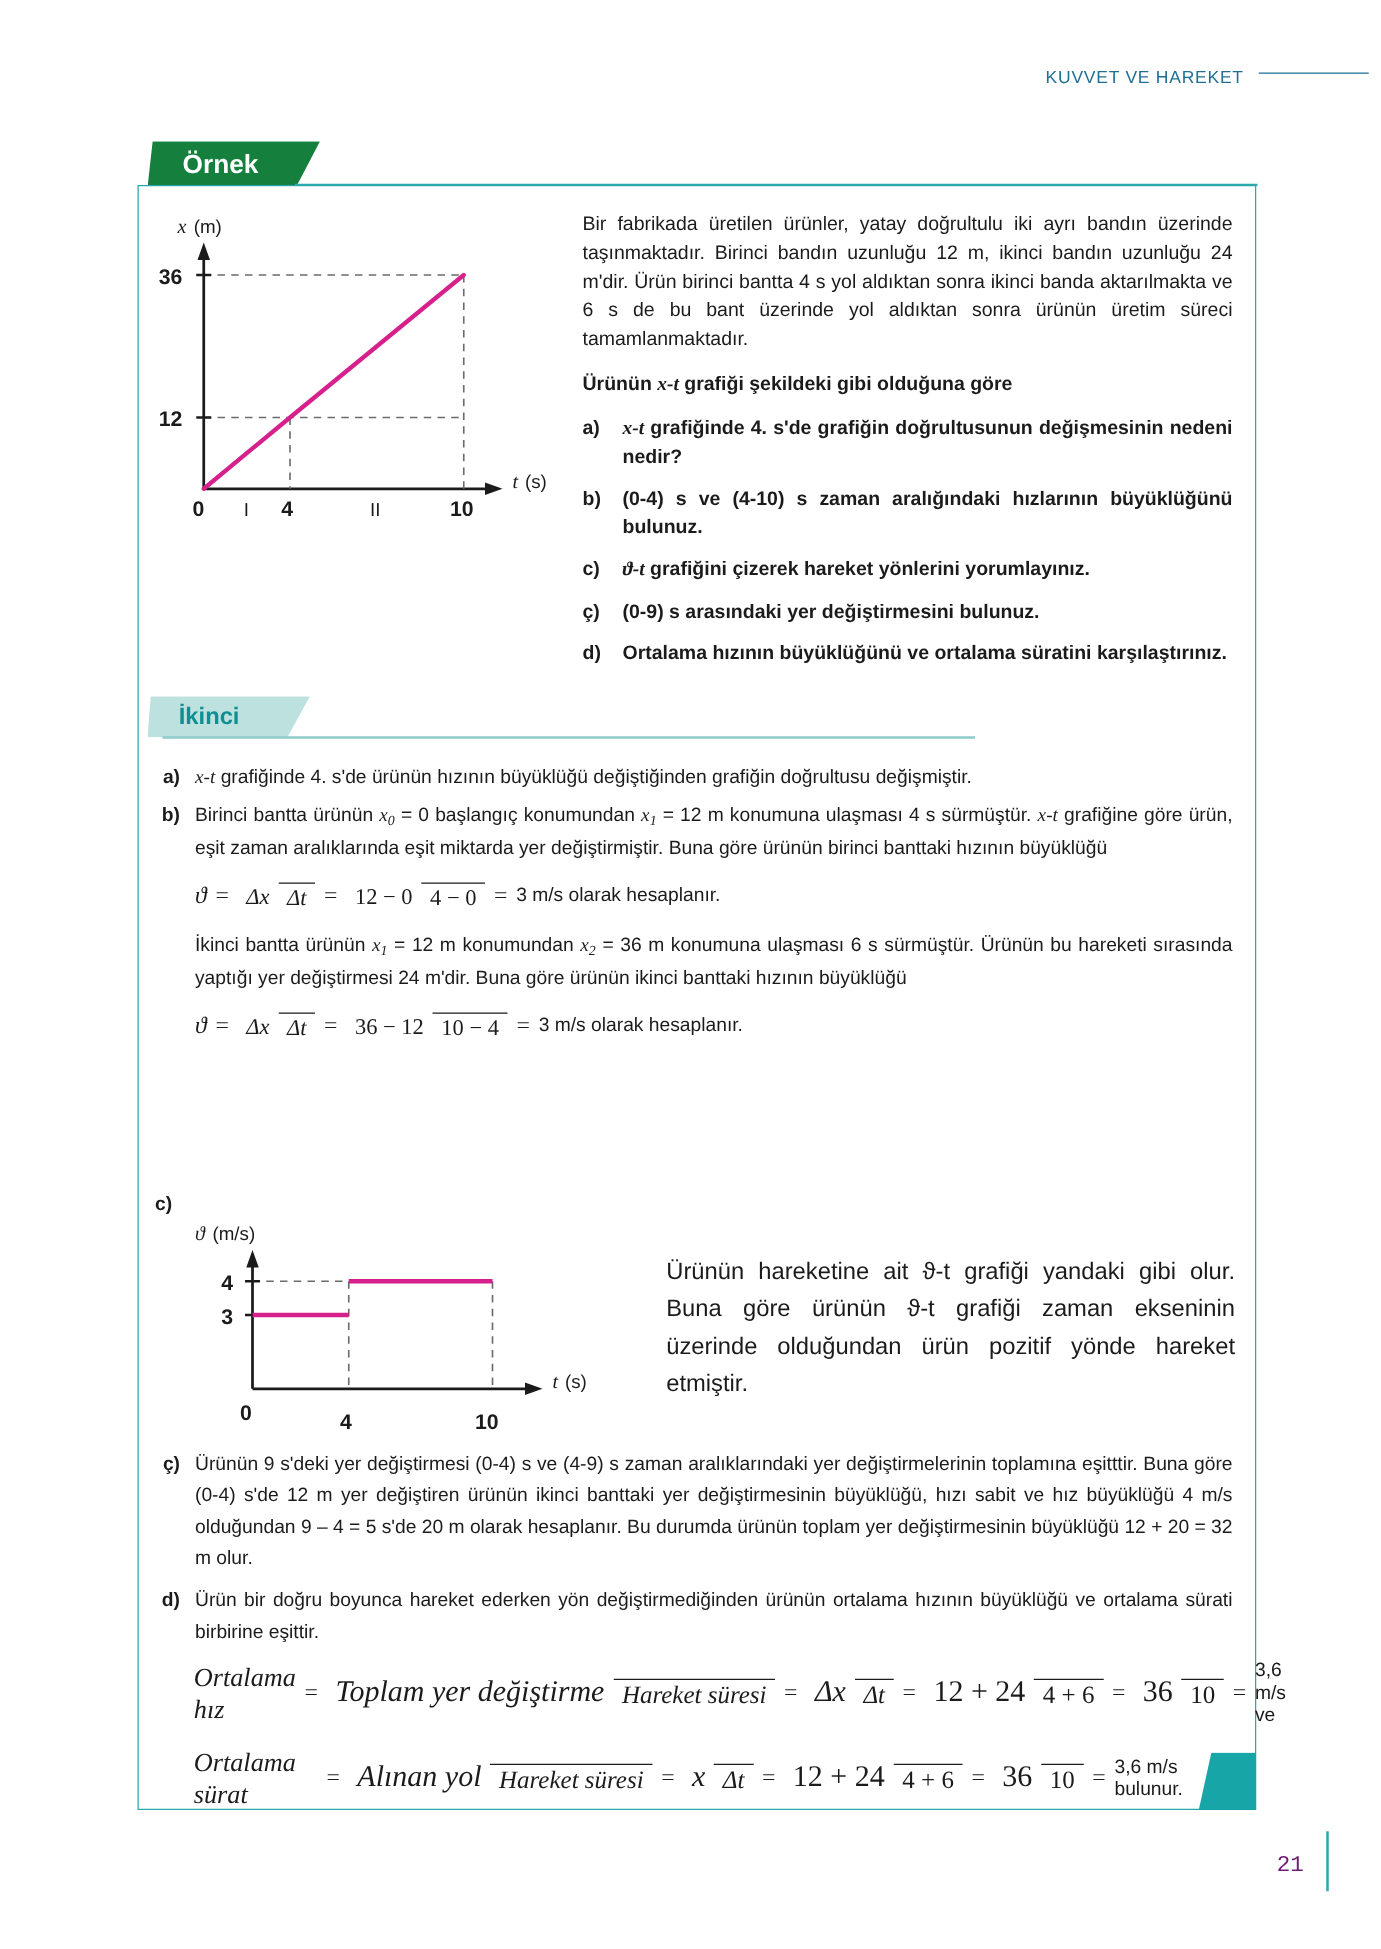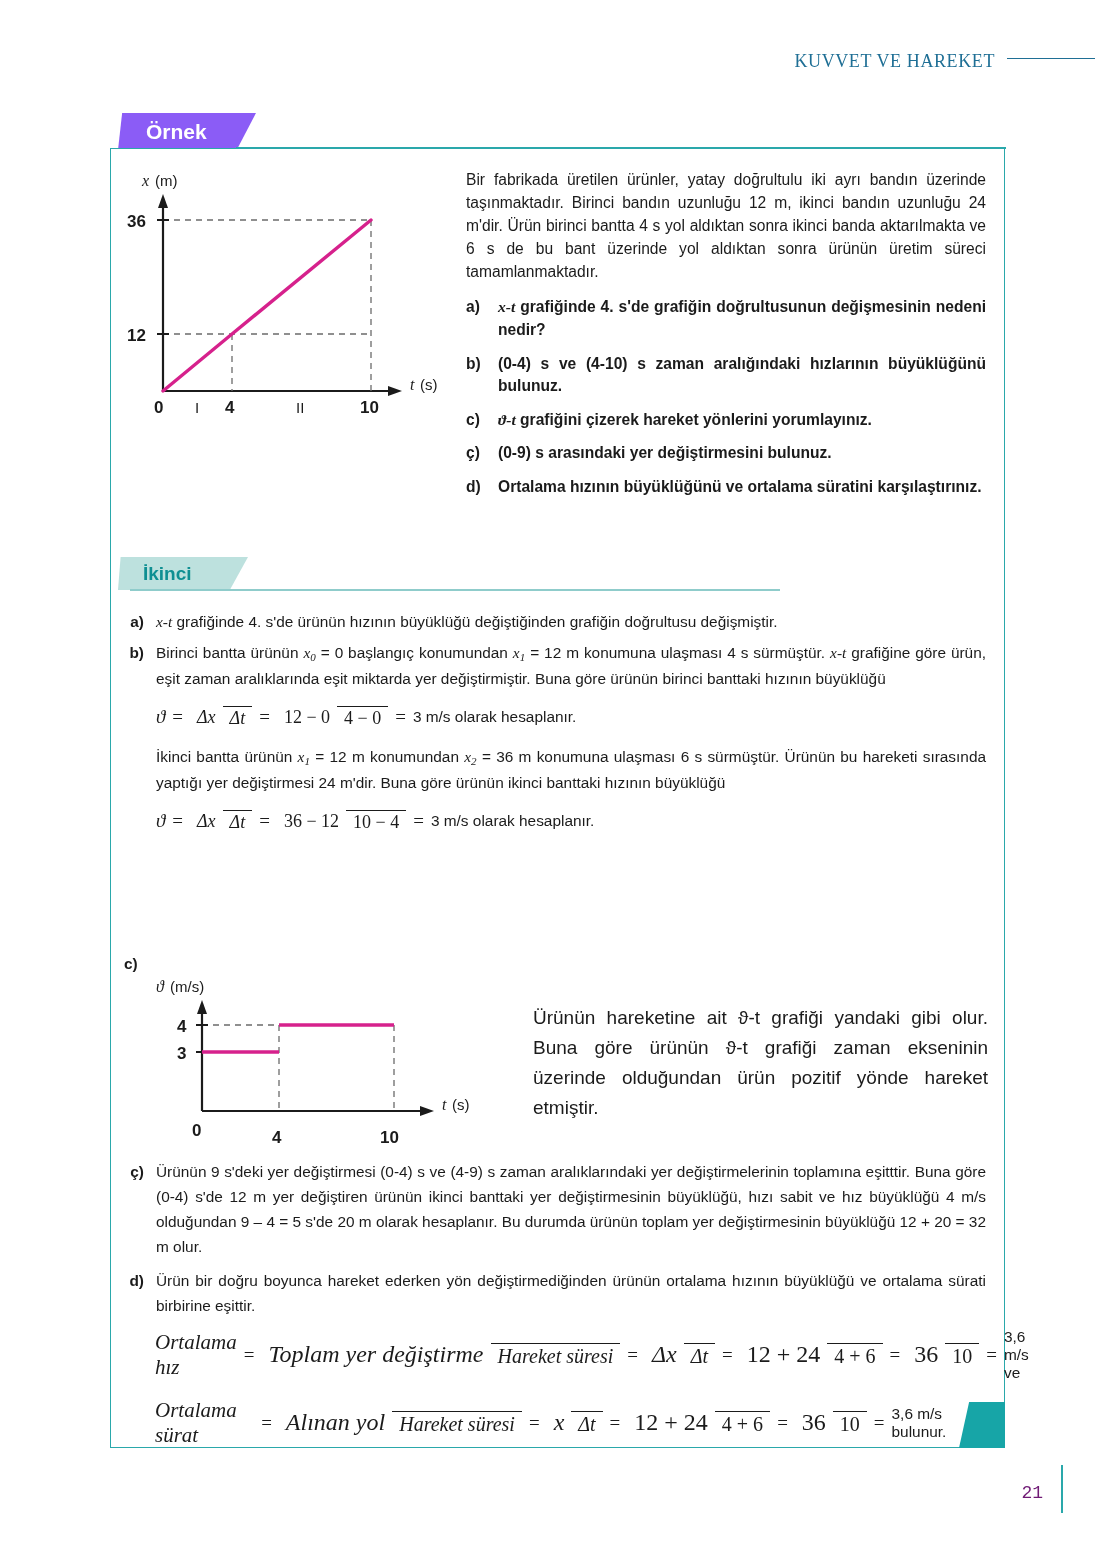--- a/index.html
+++ b/index.html
@@ -13,22 +13,22 @@
     overflow:hidden;
   }
 
   
   .page-header{
     position:absolute; top:44px; left:0; width:1105px; height:34px;
     display:flex; align-items:center; justify-content:flex-end;
     padding-right:0;
   }
   .header-title{
-    font-family:Liberation Serif, serif;
-    font-size:18px; letter-spacing:.6px;
+    font-family:Liberation Sans, sans-serif;
+    font-size:14px; letter-spacing:.6px;
     color:#1f6f95;
   }
   .header-rule{
     display:inline-block; width:88px; height:0;
     border-bottom:1.6px solid #1f6f95;
     margin-left:12px; margin-right:10px; position:relative; top:-3px;
   }
 
   
   .panel{
@@ -46,21 +46,21 @@
 
   
   .tab{
     position:absolute;
     display:flex; align-items:center;
     font-weight:bold;
     padding:0 0 0 0;
   }
   .tab-ornek{
     left:118px; top:113px; width:138px; height:37px;
-    background:#8b5cf6;
+    background:#15803d;
     clip-path:polygon(3% 0, 100% 0, 86% 100%, 0 100%);
     color:#ffffff; font-size:21px;
     padding-left:28px;
   }
   .tab-ornek-underline{
     position:absolute; left:236px; top:147px; width:770px; height:2px;
     background:#2aa8ab;
   }
   .tab-cozum{
     left:118px; top:557px; width:130px; height:33px;
@@ -204,20 +204,23 @@
     <text class="ticknum" x="30" y="245">0</text>
     <text class="romtick" x="71" y="245">I</text>
     <text class="ticknum" x="101" y="245">4</text>
     <text class="romtick" x="172" y="245">II</text>
     <text class="ticknum" x="236" y="245">10</text>
   </svg>
 </div>
 
 <div class="stmt">
   <p>Bir fabrikada üretilen ürünler, yatay doğrultulu iki ayrı bandın üzerinde taşınmaktadır. Birinci bandın uzunluğu 12 m, ikinci bandın uzunluğu 24 m'dir. Ürün birinci bantta 4 s yol aldıktan sonra ikinci banda aktarılmakta ve 6 s de bu bant üzerinde yol aldıktan sonra ürünün üretim süreci tamamlanmaktadır.</p>
+  <p class="bold">
+    <span>Ürünün </span><span class="mi">x-t</span><span> grafiği şekildeki gibi olduğuna göre</span>
+  </p>
 
   <div class="q-list">
     <div class="q-row">
       <span class="q-lbl">a)</span>
       <span class="q-txt"><span class="mi">x-t</span><span> grafiğinde 4. s'de grafiğin doğrultusunun değişmesinin nedeni nedir?</span></span>
     </div>
     <div class="q-row">
       <span class="q-lbl">b)</span>
       <span class="q-txt"><span class="mi"></span><span>(0-4) s ve (4-10) s zaman aralığındaki hızlarının büyüklüğünü bulunuz.</span></span>
     </div>

